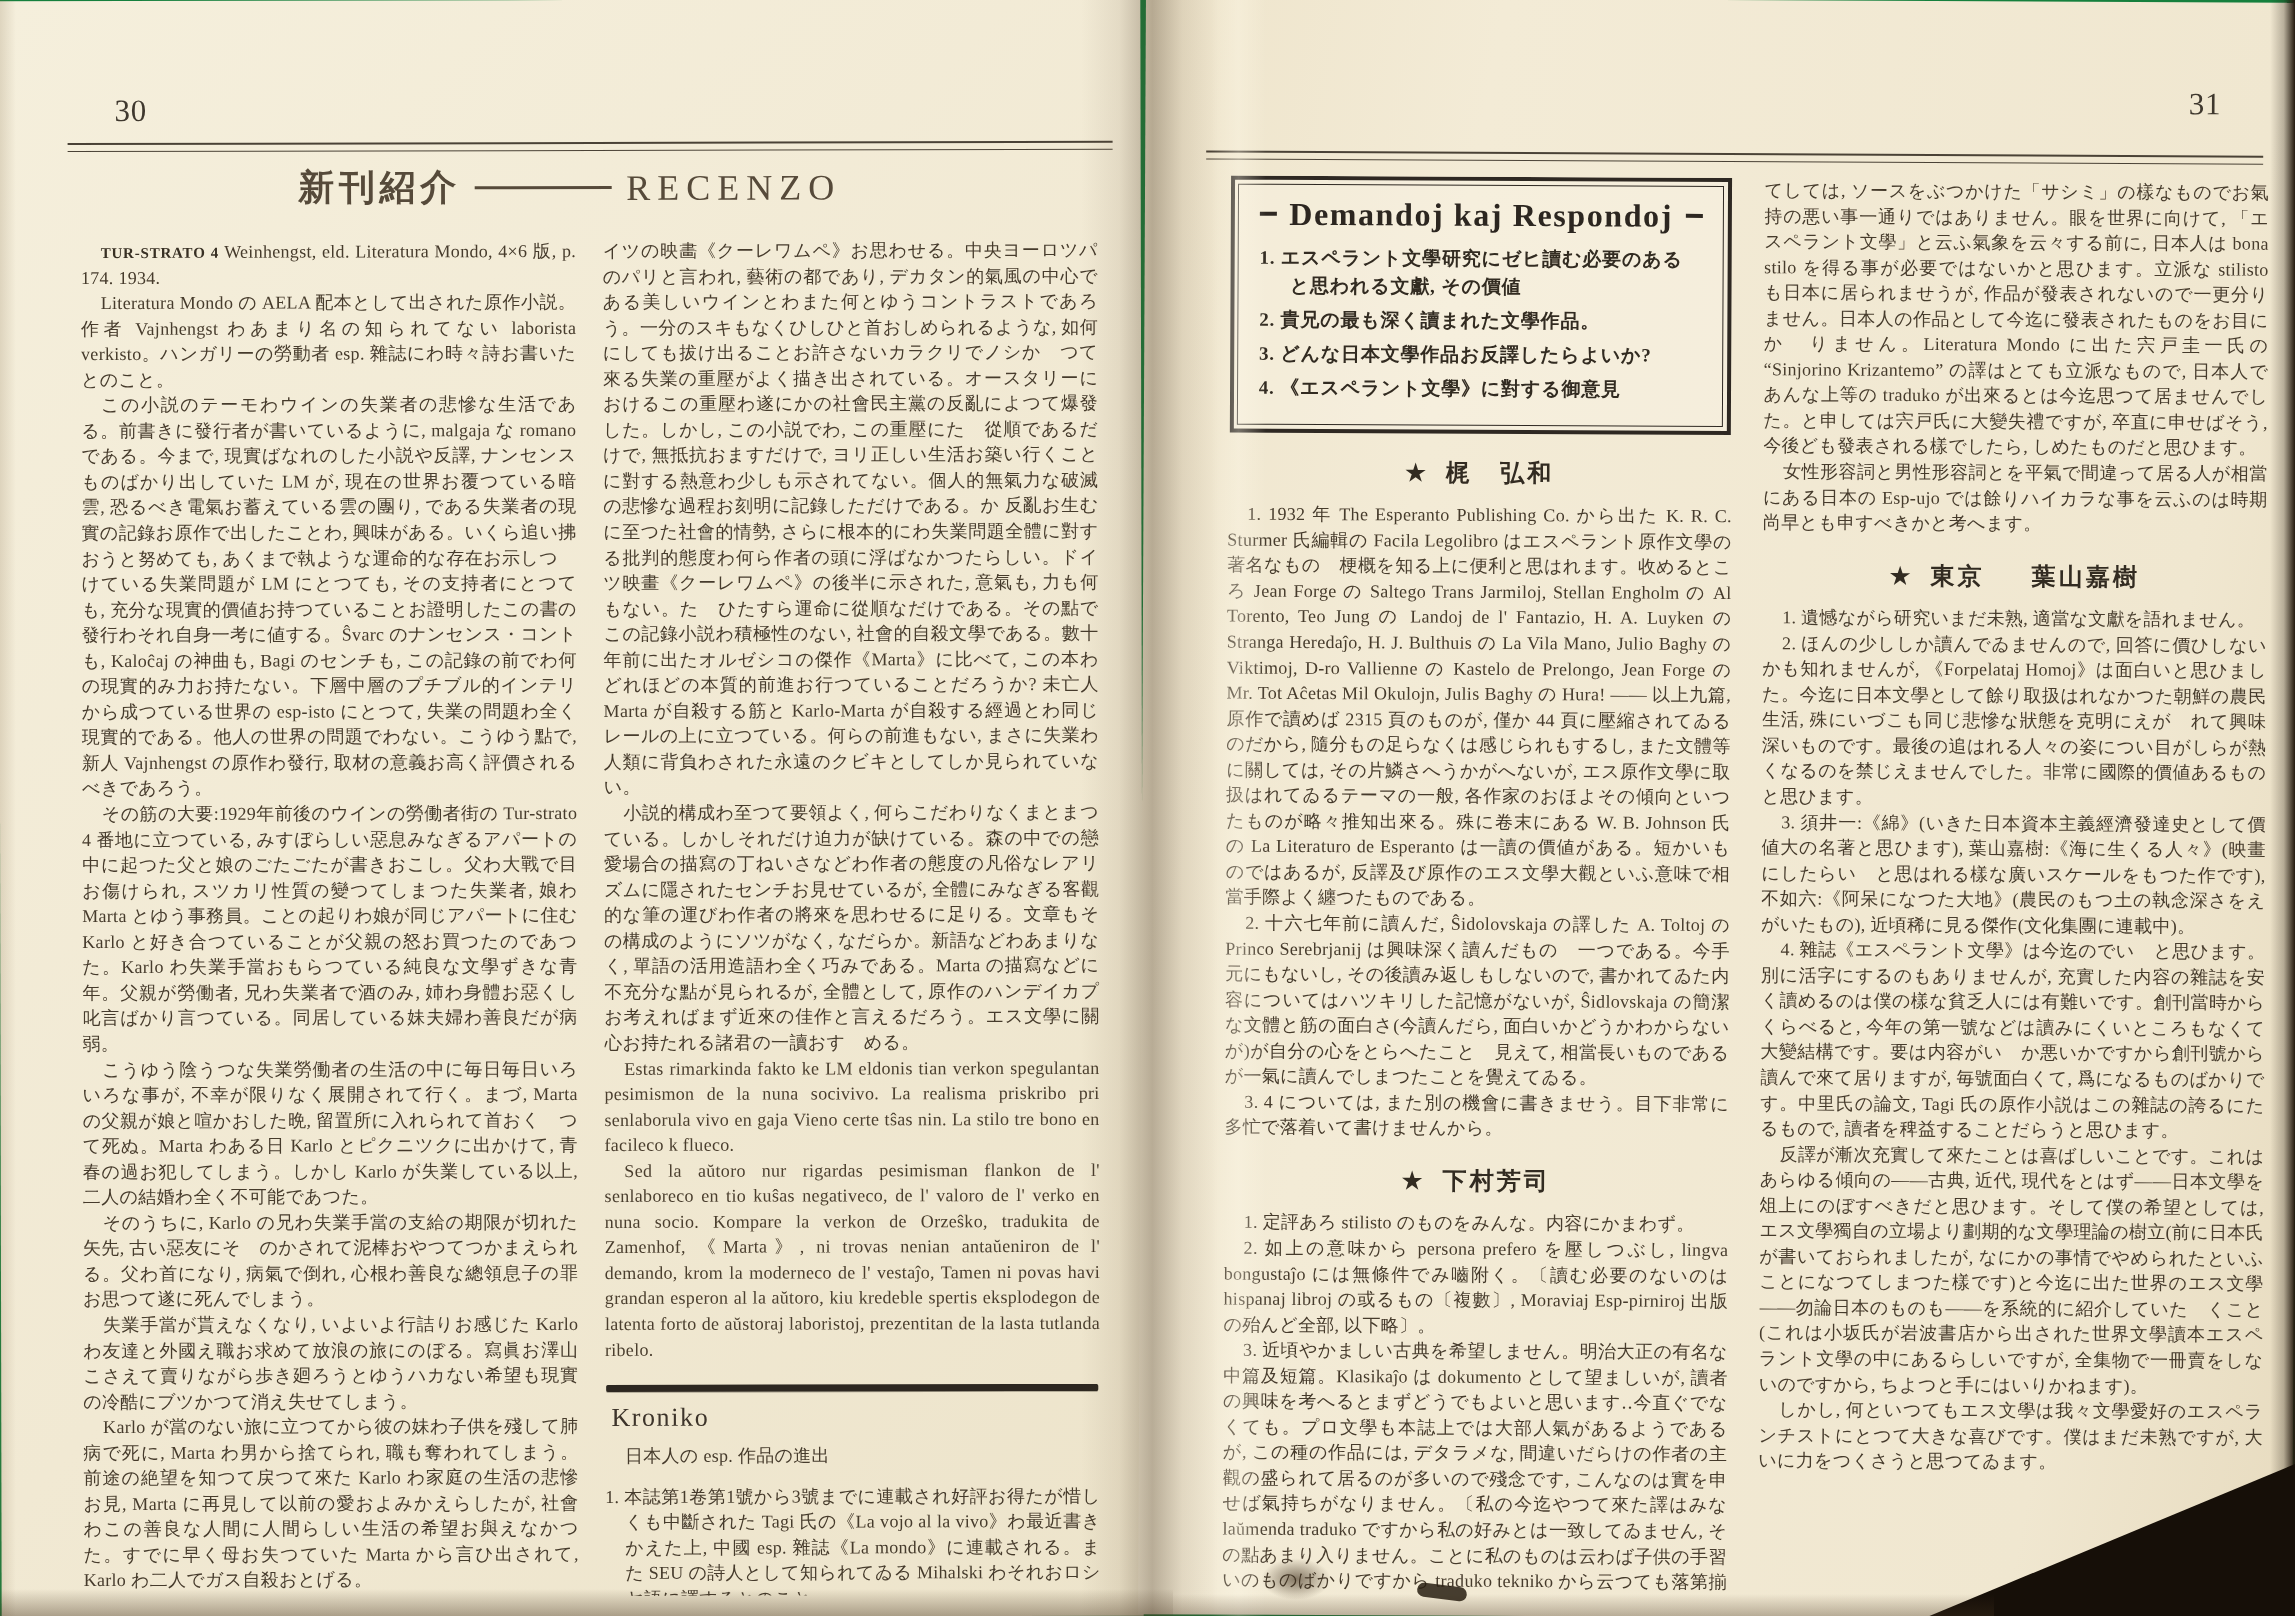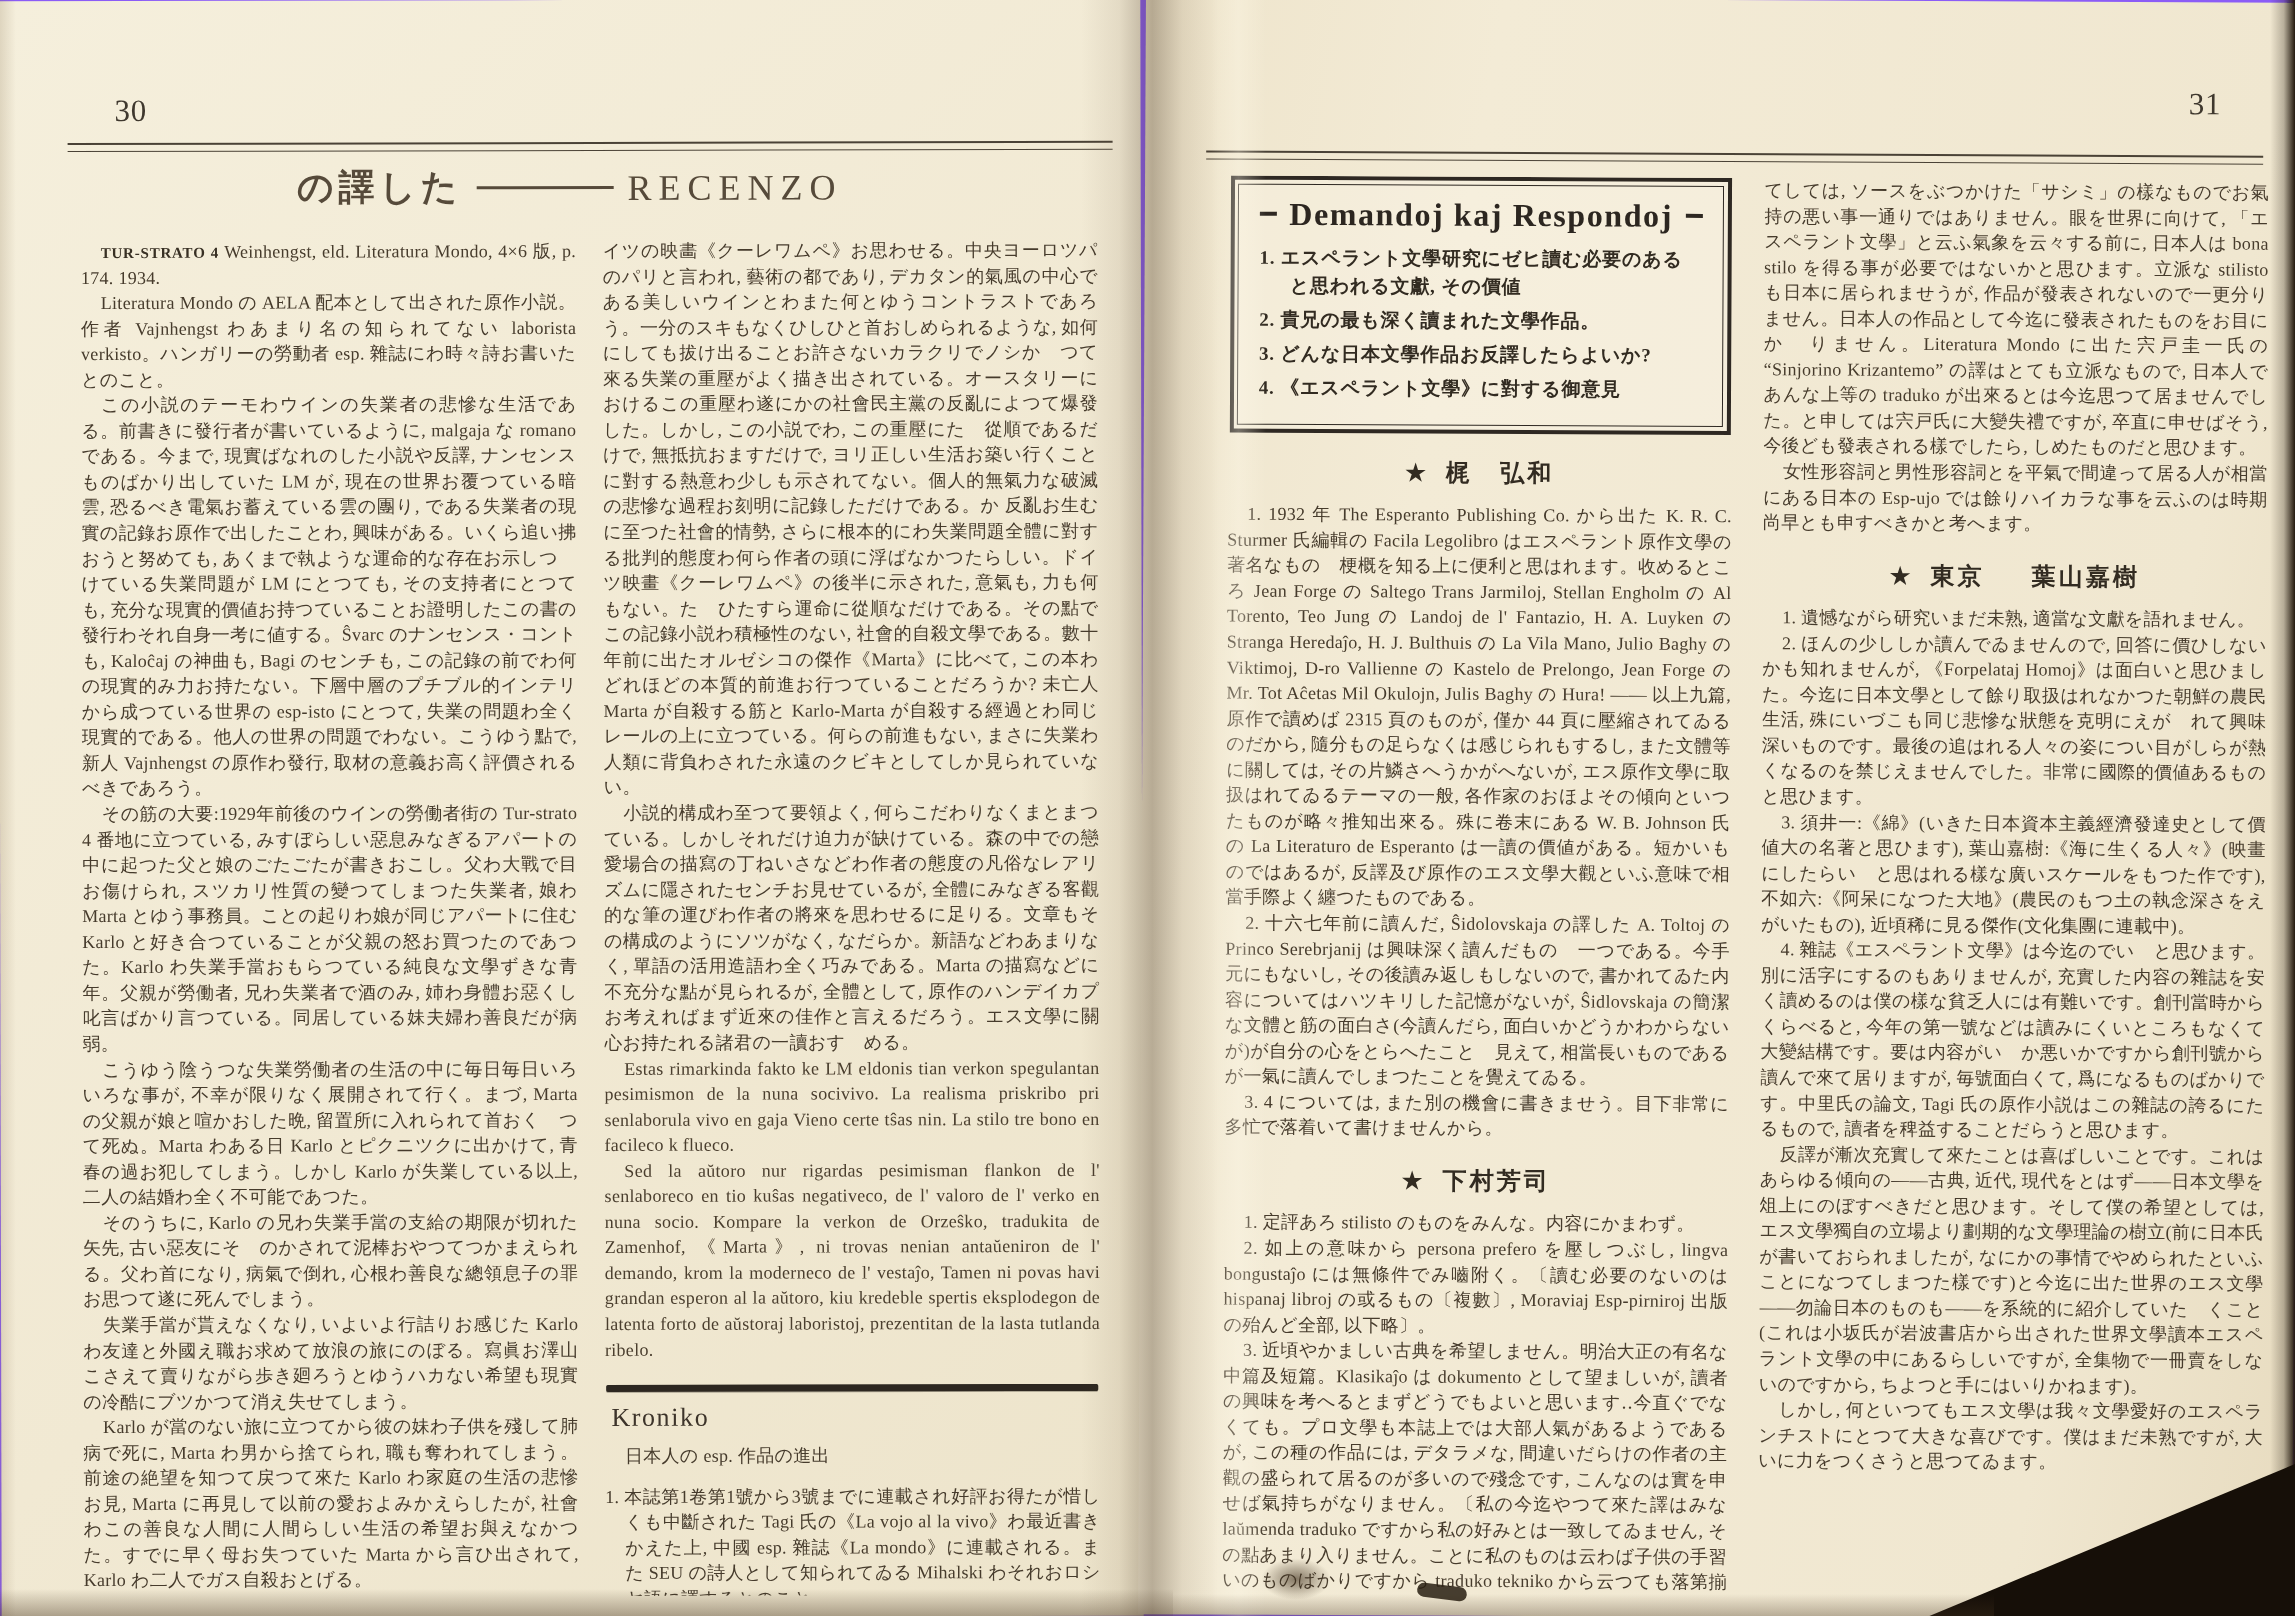--- a/index.html
+++ b/index.html
@@ -1,18 +1,18 @@
 <!DOCTYPE html>
 <html style="font-size:12.5px"><head>
 <meta charset="utf-8">
 <style>
   html,body{margin:0;padding:0;background:#171208;}
   .spread{
     position:relative;width:2295px;height:1617px;overflow:hidden;
-    background:#8b5cf6;
+    background:#15803d;
     font-family:"Liberation Serif","DejaVu Serif",serif;
     color:#45392b;
   }
   .page{position:absolute;top:0;height:1617px;}
   .page-left{
     left:0;width:1142px;
     background:linear-gradient(135deg,#f5efdc 0%,#f1e9d3 55%,#ede4cb 100%);
     transform:rotate(-0.12deg);
   }
   .page-right{
@@ -88,21 +88,21 @@
 </style>
 </head>
 <body>
 
 <div class="spread">
 
   <div class="page page-left">
     <div class="pagenum pagenum-left">30</div>
     <div class="toprule"></div>
     <h1 class="section-title">
-      <span>の譯した</span>
+      <span>新刊紹介</span>
       <span class="title-dash"></span>
       <span class="title-eo">RECENZO</span>
     </h1>
     <div class="cols">
       <div class="col">
         <p class="para lead"><strong class="book-title">TUR-STRATO 4</strong> <span>Weinhengst, eld. Literatura Mondo, 4×6 版, p. 174. 1934.</span></p>
         <div>
             <p class="para">Literatura Mondo の AELA 配本として出された原作小説。作者 Vajnhengst わあまり名の知られてない laborista verkisto。ハンガリーの勞動者 esp. 雜誌にわ時々詩お書いたとのこと。</p>
             <p class="para">この小説のテーモわウインの失業者の悲慘な生活である。前書きに發行者が書いているように, malgaja な romano である。今まで, 現實ばなれのした小説や反譯, ナンセンスものばかり出していた LM が, 現在の世界お覆つている暗雲, 恐るべき電氣お蓄えている雲の團り, である失業者の現實の記錄お原作で出したことわ, 興味がある。いくら追い拂おうと努めても, あくまで執ような運命的な存在お示しつゞけている失業問題が LM にとつても, その支持者にとつても, 充分な現實的價値お持つていることお證明したこの書の發行わそれ自身一考に値する。Ŝvarc のナンセンス・コントも, Kaloĉaj の神曲も, Bagi のセンチも, この記錄の前でわ何の現實的み力お持たない。下層中層のプチブル的インテリから成つている世界の esp-isto にとつて, 失業の問題わ全く現實的である。他人の世界の問題でわない。こうゆう點で, 新人 Vajnhengst の原作わ發行, 取材の意義お高く評價されるべきであろう。</p>
             <p class="para">その筋の大要:1929年前後のウインの勞働者街の Tur-strato 4 番地に立つている, みすぼらしい惡息みなぎるアパートの中に起つた父と娘のごたごたが書きおこし。父わ大戰で目お傷けられ, スツカリ性質の變つてしまつた失業者, 娘わ Marta とゆう事務員。ことの起りわ娘が同じアパートに住む Karlo と好き合つていることが父親の怒お買つたのであつた。Karlo わ失業手當おもらつている純良な文學ずきな青年。父親が勞働者, 兄わ失業者で酒のみ, 姉わ身體お惡くし叱言ばかり言つている。同居している妹夫婦わ善良だが病弱。</p>

